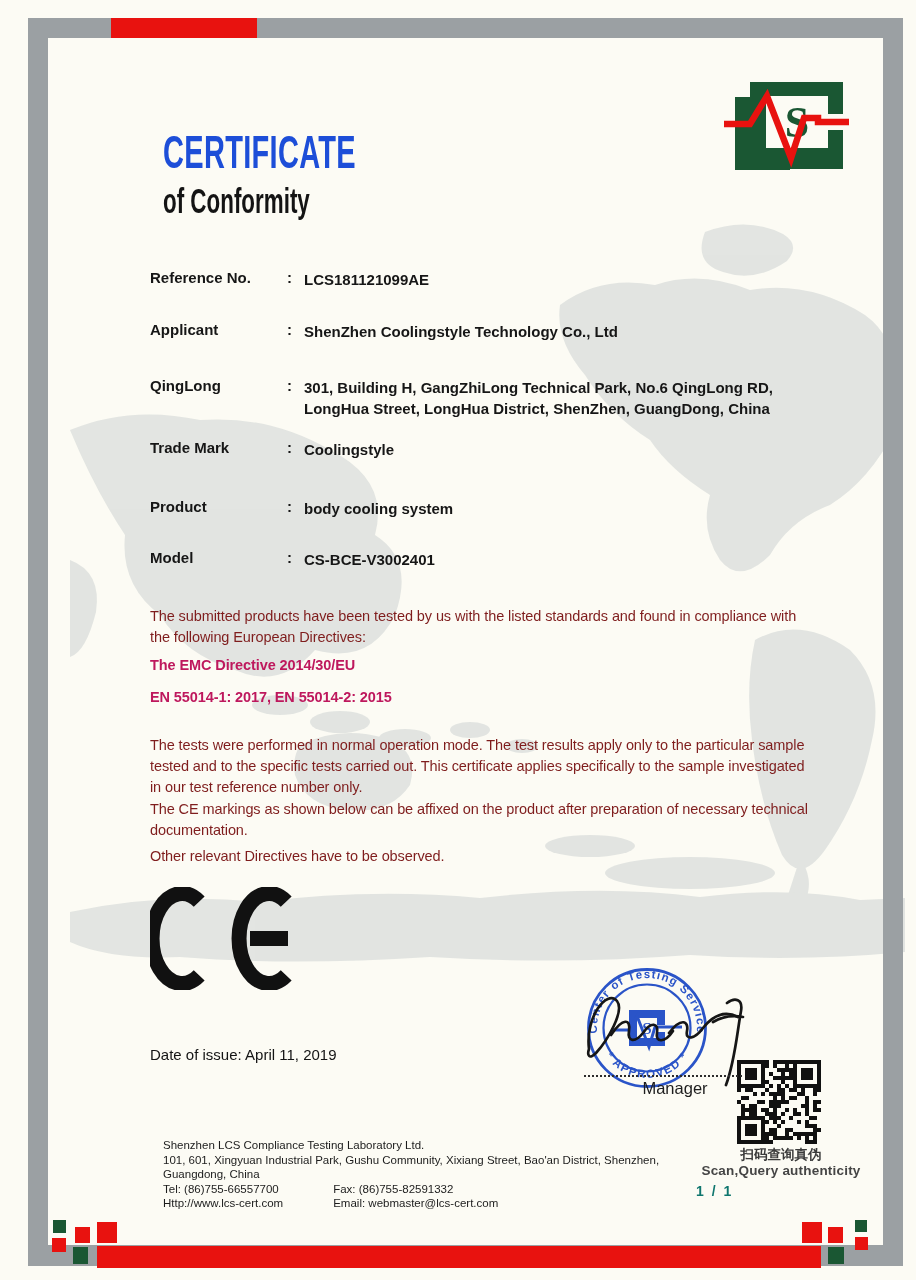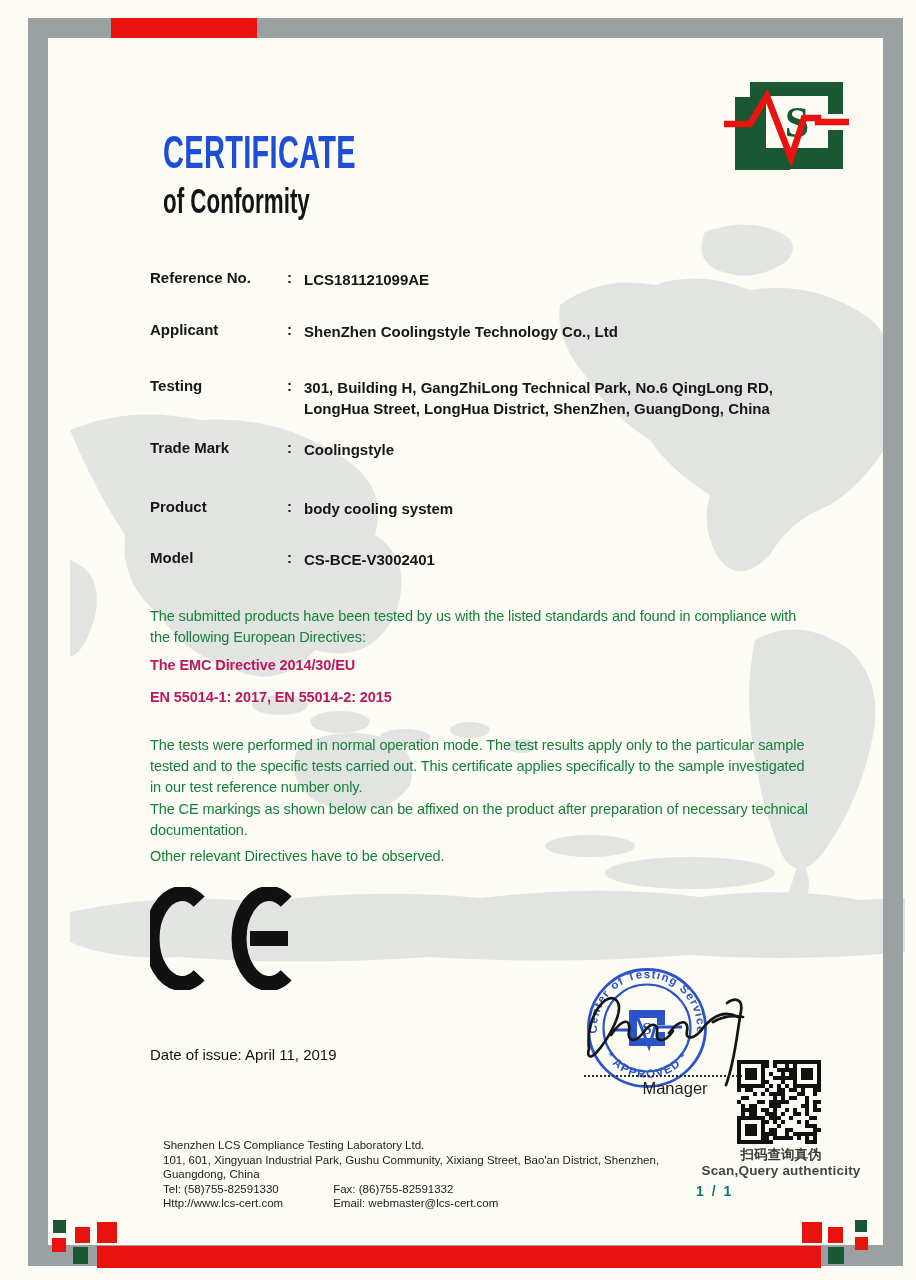--- a/index.html
+++ b/index.html
@@ -29,21 +29,21 @@
   .title-sub span{display:inline-block;transform:scaleX(0.64);transform-origin:0 0;}
 
   
   .field-row{position:absolute;left:150px;z-index:2;font-size:15px;font-weight:700;color:#161616;}
   .f-label{position:absolute;left:0;width:135px;white-space:nowrap;}
   .f-colon{position:absolute;left:137px;}
   .f-value{position:absolute;left:154px;width:487px;line-height:21px;}
 
   
   .para{position:absolute;left:150px;width:660px;margin:0;z-index:2;
-        font-size:14.5px;line-height:21px;letter-spacing:-0.1px;color:#15803d;}
+        font-size:14.5px;line-height:21px;letter-spacing:-0.1px;color:#7f1d1d;}
   .para.bold{font-weight:700;color:#be185d;}
 
   .ce-svg{position:absolute;left:150px;top:887px;z-index:2;}
 
   .date-line{position:absolute;left:150px;top:1046px;z-index:2;font-size:15px;font-weight:400;color:#141414;}
 
   
   .stamp-svg{position:absolute;left:575px;top:955px;z-index:4;}
   .dotted-line{position:absolute;left:584px;top:1065px;width:158px;height:10px;z-index:5;
                border-bottom:2.5px dotted #2c2c2c;}
@@ -124,21 +124,21 @@
     <span class="f-label">Reference No.</span>
     <span class="f-colon">:</span>
     <span class="f-value">LCS181121099AE</span>
   </div>
   <div class="field-row" style="top:321px">
     <span class="f-label">Applicant</span>
     <span class="f-colon">:</span>
     <span class="f-value">ShenZhen Coolingstyle Technology Co., Ltd</span>
   </div>
   <div class="field-row" style="top:377px">
-    <span class="f-label">Testing</span>
+    <span class="f-label">QingLong</span>
     <span class="f-colon">:</span>
     <span class="f-value">301, Building H, GangZhiLong Technical Park, No.6 QingLong RD, LongHua Street, LongHua District, ShenZhen, GuangDong, China</span>
   </div>
   <div class="field-row" style="top:439px">
     <span class="f-label">Trade Mark</span>
     <span class="f-colon">:</span>
     <span class="f-value">Coolingstyle</span>
   </div>
   <div class="field-row" style="top:498px">
     <span class="f-label">Product</span>
@@ -352,21 +352,21 @@
   </svg>
   <div class="qr-caption-zh">扫码查询真伪</div>
   <div class="qr-caption-en">Scan,Query authenticity</div>
   <div class="page-num">1 / 1</div>
 
   <div class="footer">
     <div>Shenzhen LCS Compliance Testing Laboratory Ltd.</div>
     <div>101, 601, Xingyuan Industrial Park, Gushu Community, Xixiang Street, Bao'an District, Shenzhen,</div>
     <div>Guangdong, China</div>
     <div>
-      <span class="col1">Tel: (58)755-82591330</span>
+      <span class="col1">Tel: (86)755-66557700</span>
       <span>Fax: (86)755-82591332</span>
     </div>
     <div>
       <span class="col1">Http://www.lcs-cert.com</span>
       <span>Email: webmaster@lcs-cert.com</span>
     </div>
   </div>
 
 </div>
 

